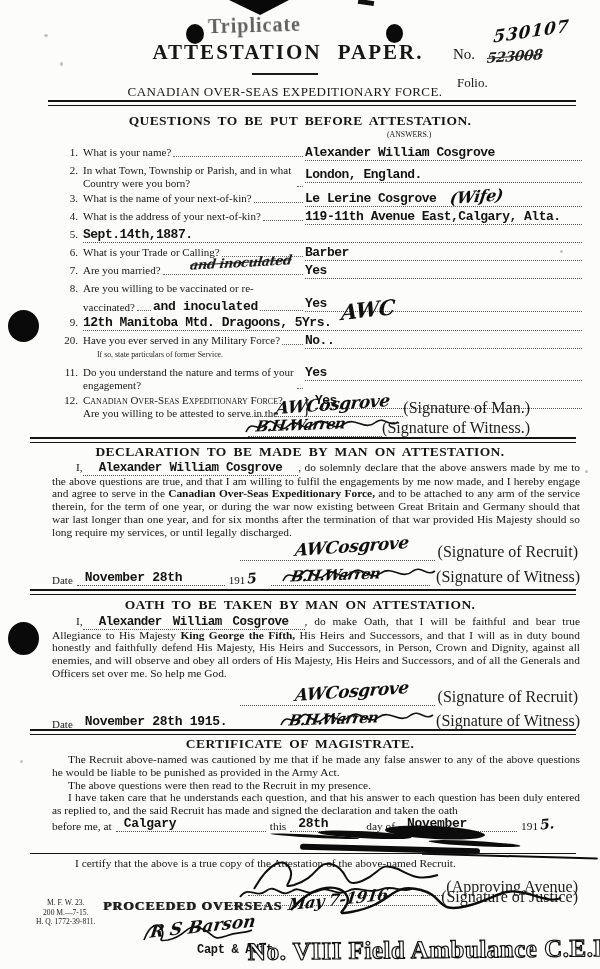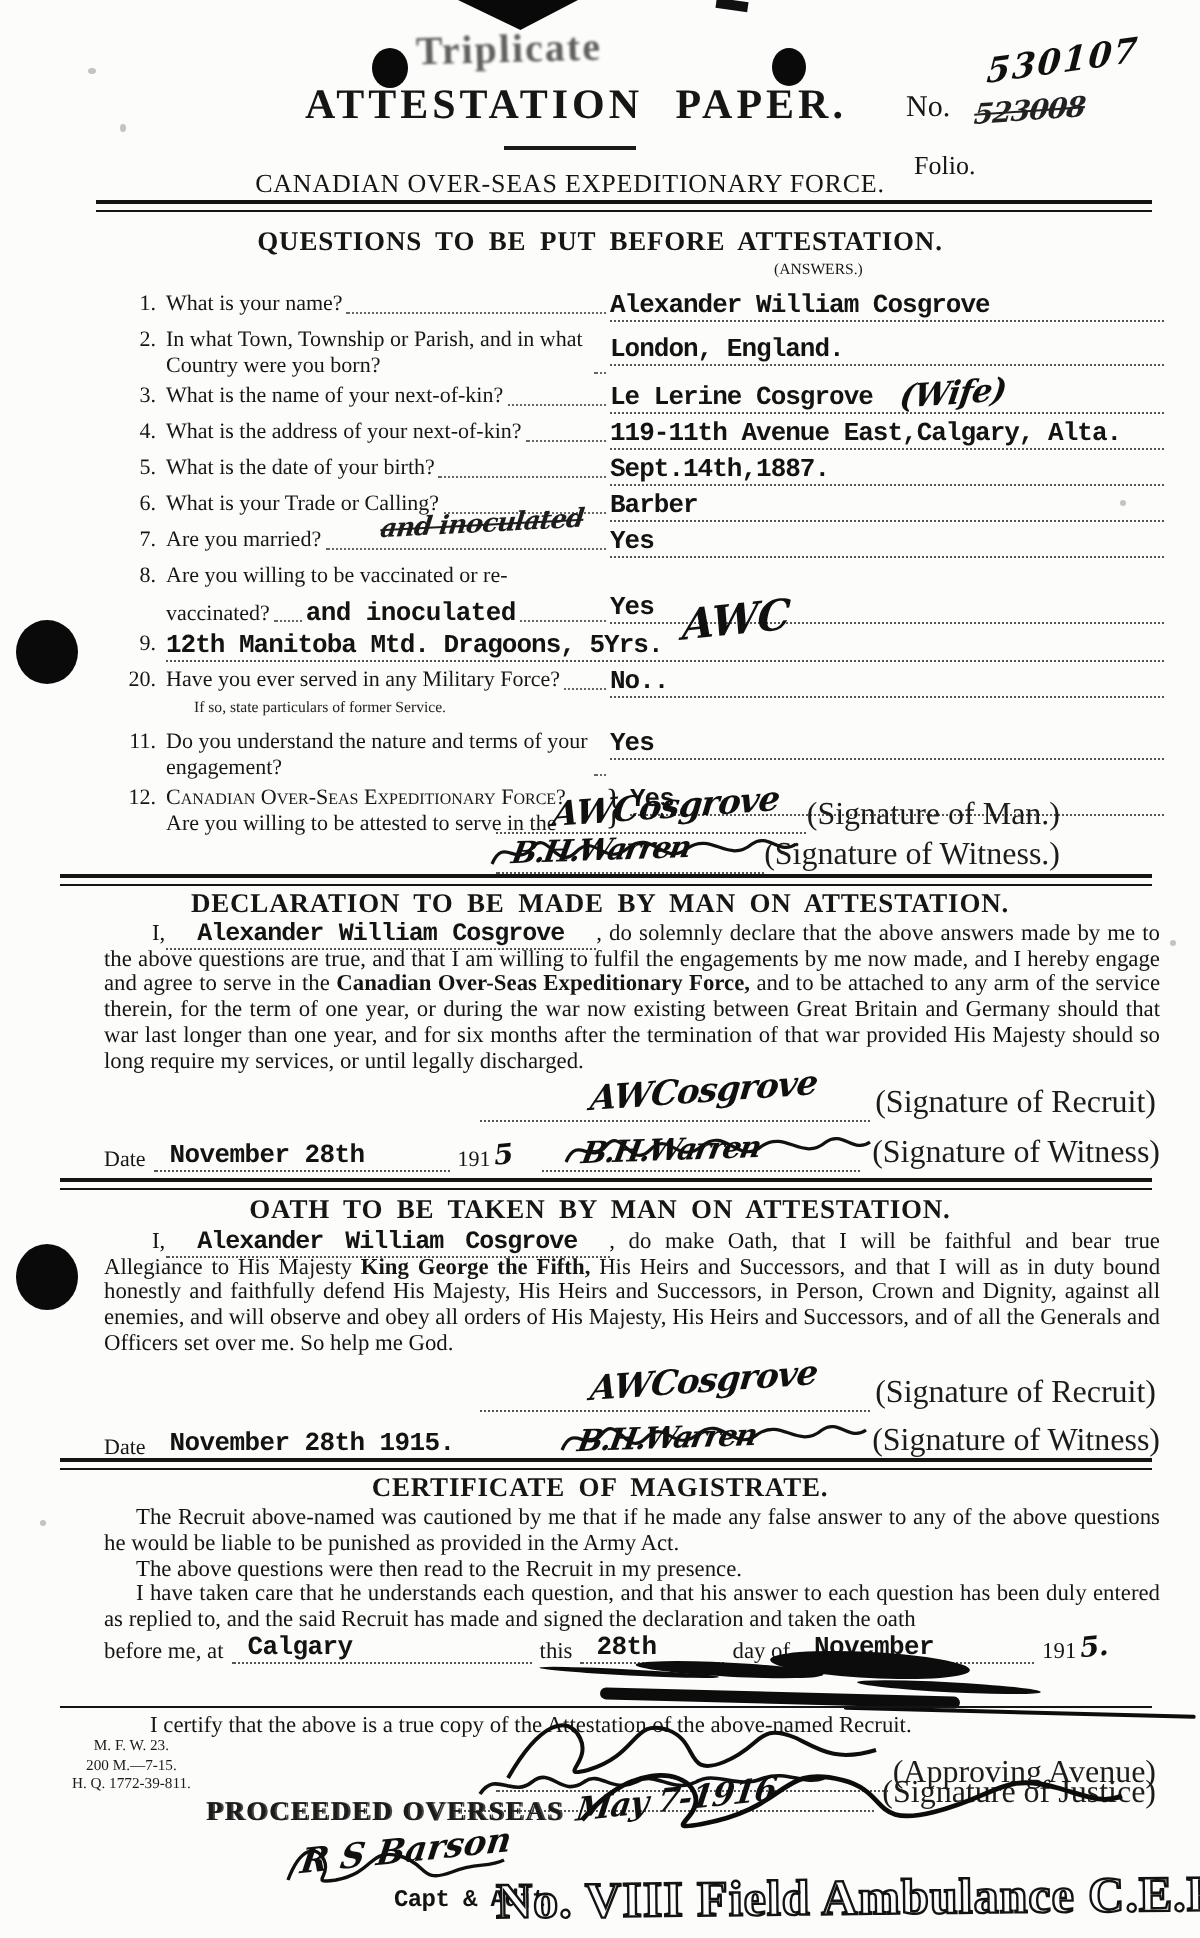--- a/index.html
+++ b/index.html
@@ -58,21 +58,21 @@
   .fillname{font-family:"Liberation Mono","DejaVu Sans Mono",monospace;font-weight:700;font-size:12.5px;
     letter-spacing:-0.5px;border-bottom:1.3px dotted #555;padding:0 16px;}
   .boldseg{font-weight:700;}
   
   .frow{position:absolute;display:flex;align-items:flex-end;font-size:11px;}
   .fcell{border-bottom:1.3px dotted #555;position:relative;height:13px;}
   .fcell .type-in{position:absolute;left:8px;bottom:0;font-size:13px;}
   .datehand{font-size:14px;transform:rotate(-5deg);margin-left:2px;}
   .sqg{position:absolute;}
   .blot{position:absolute;background:#0c0c0c;border-radius:50%;}
-  .footer-codes{position:absolute;left:36px;top:868px;font-size:7.6px;line-height:9.5px;color:#1a1a1a;text-align:center;}
+  .footer-codes{position:absolute;left:36px;top:898px;font-size:7.6px;line-height:9.5px;color:#1a1a1a;text-align:center;}
 </style>
 </head>
 <body>
 
 <svg width="0" height="0" style="position:absolute">
   <defs>
     <path id="sq-wit" d="M2,18 C8,4 14,20 22,10 C30,0 34,22 44,12 C54,2 58,20 70,10 C82,0 88,20 100,10 C112,2 120,18 132,8 C140,2 146,14 154,8" fill="none" stroke="#121212" stroke-width="1.6"></path>
     <path id="sq-appr" d="M4,34 C20,6 34,2 40,14 C46,26 28,34 44,30 C70,22 66,4 84,10 C100,16 92,34 112,26 C132,18 128,6 148,14 C160,20 168,26 188,20" fill="none" stroke="#0e0e0e" stroke-width="2"></path>
     <path id="sq-just" d="M4,16 C12,4 20,18 30,10 C40,2 44,18 56,10 C64,4 70,16 82,10 C92,4 100,16 112,10 C122,4 132,14 146,8 C158,4 166,12 176,8" fill="none" stroke="#101010" stroke-width="1.8"></path>
     <path id="sq-flour" d="M6,30 C30,2 56,4 62,16 C68,28 44,36 66,32 C110,24 104,2 136,10 C160,16 150,34 182,26 C214,18 216,6 244,14 C258,18 266,22 276,18" fill="none" stroke="#0c0c0c" stroke-width="2.4"></path>
@@ -140,24 +140,20 @@
     <span class="qnum">4.</span>
     <span class="qtext">
         <span>What is the address of your next-of-kin?</span>
         <span class="leader"></span>
       </span>
     <span class="ans">119-11th Avenue East,Calgary, Alta.</span>
   </div>
 
   <div class="qrow">
     <span class="qnum">5.</span>
-    <span class="qtext">
-        <span>What is the date of your birth?</span>
-        <span class="leader"></span>
-      </span>
     <span class="ans">Sept.14th,1887.</span>
   </div>
 
   <div class="qrow">
     <span class="qnum">6.</span>
     <span class="qtext">
         <span>What is your Trade or Calling?</span>
         <span class="leader"></span>
       </span>
     <span class="ans">Barber</span>

